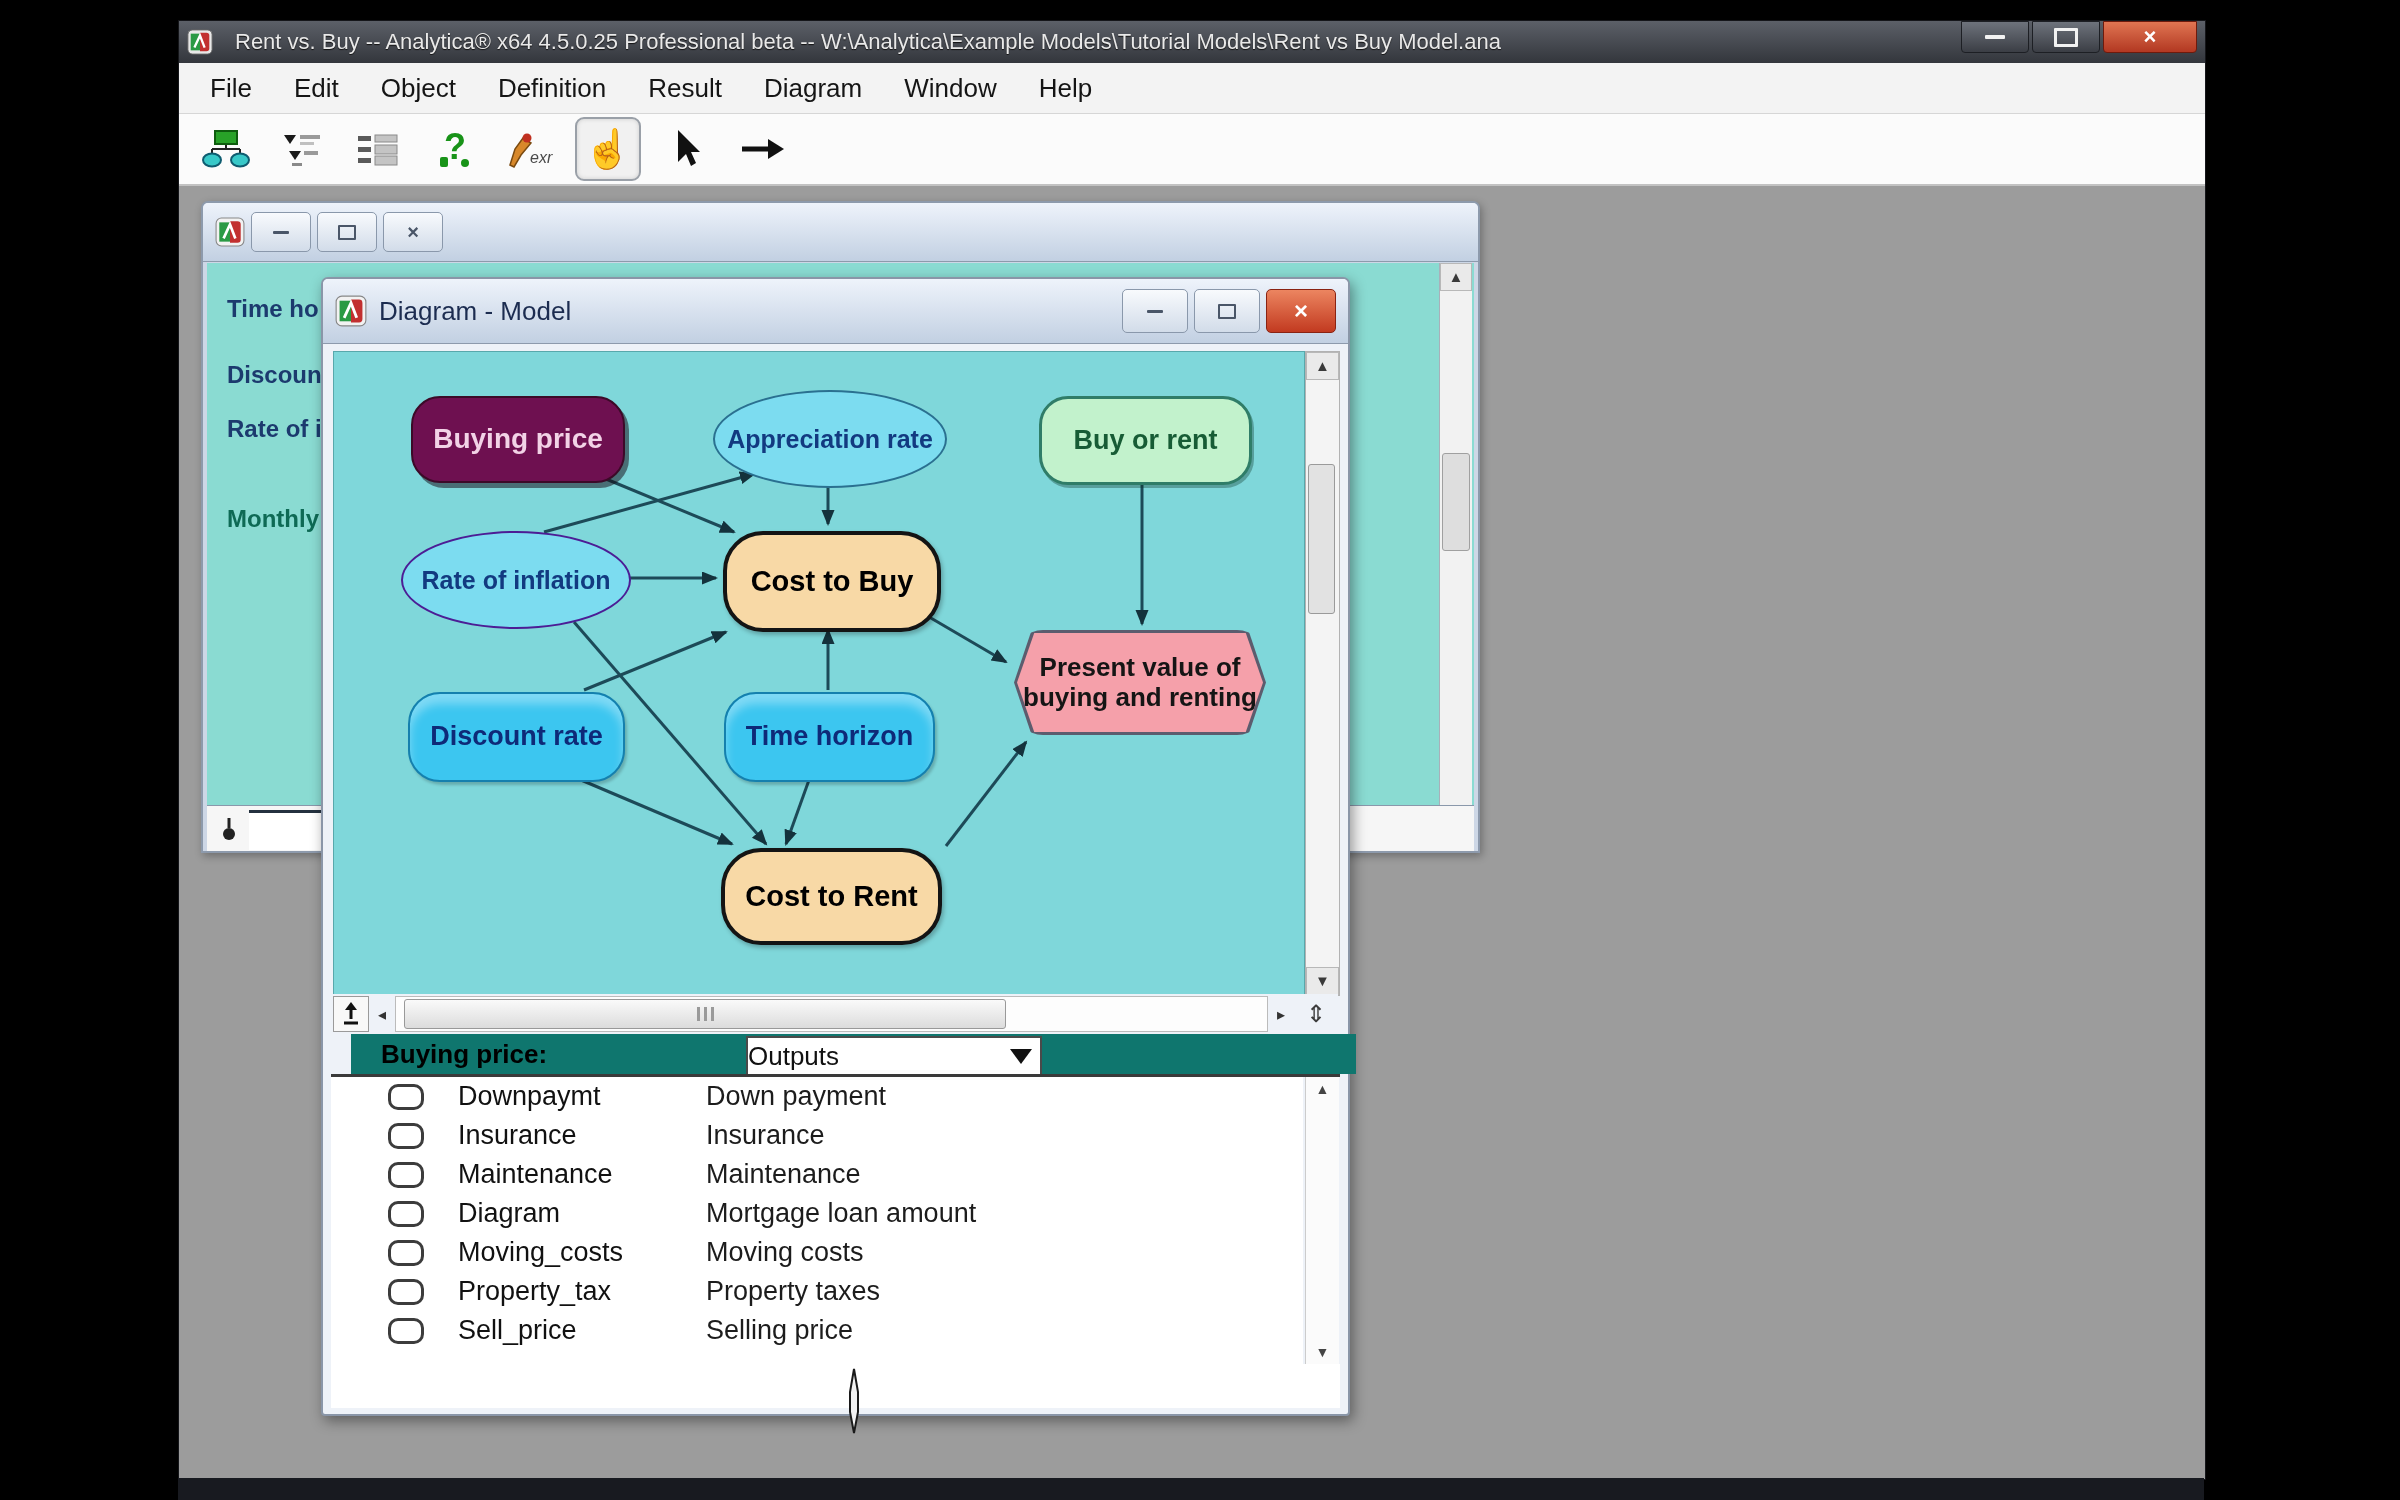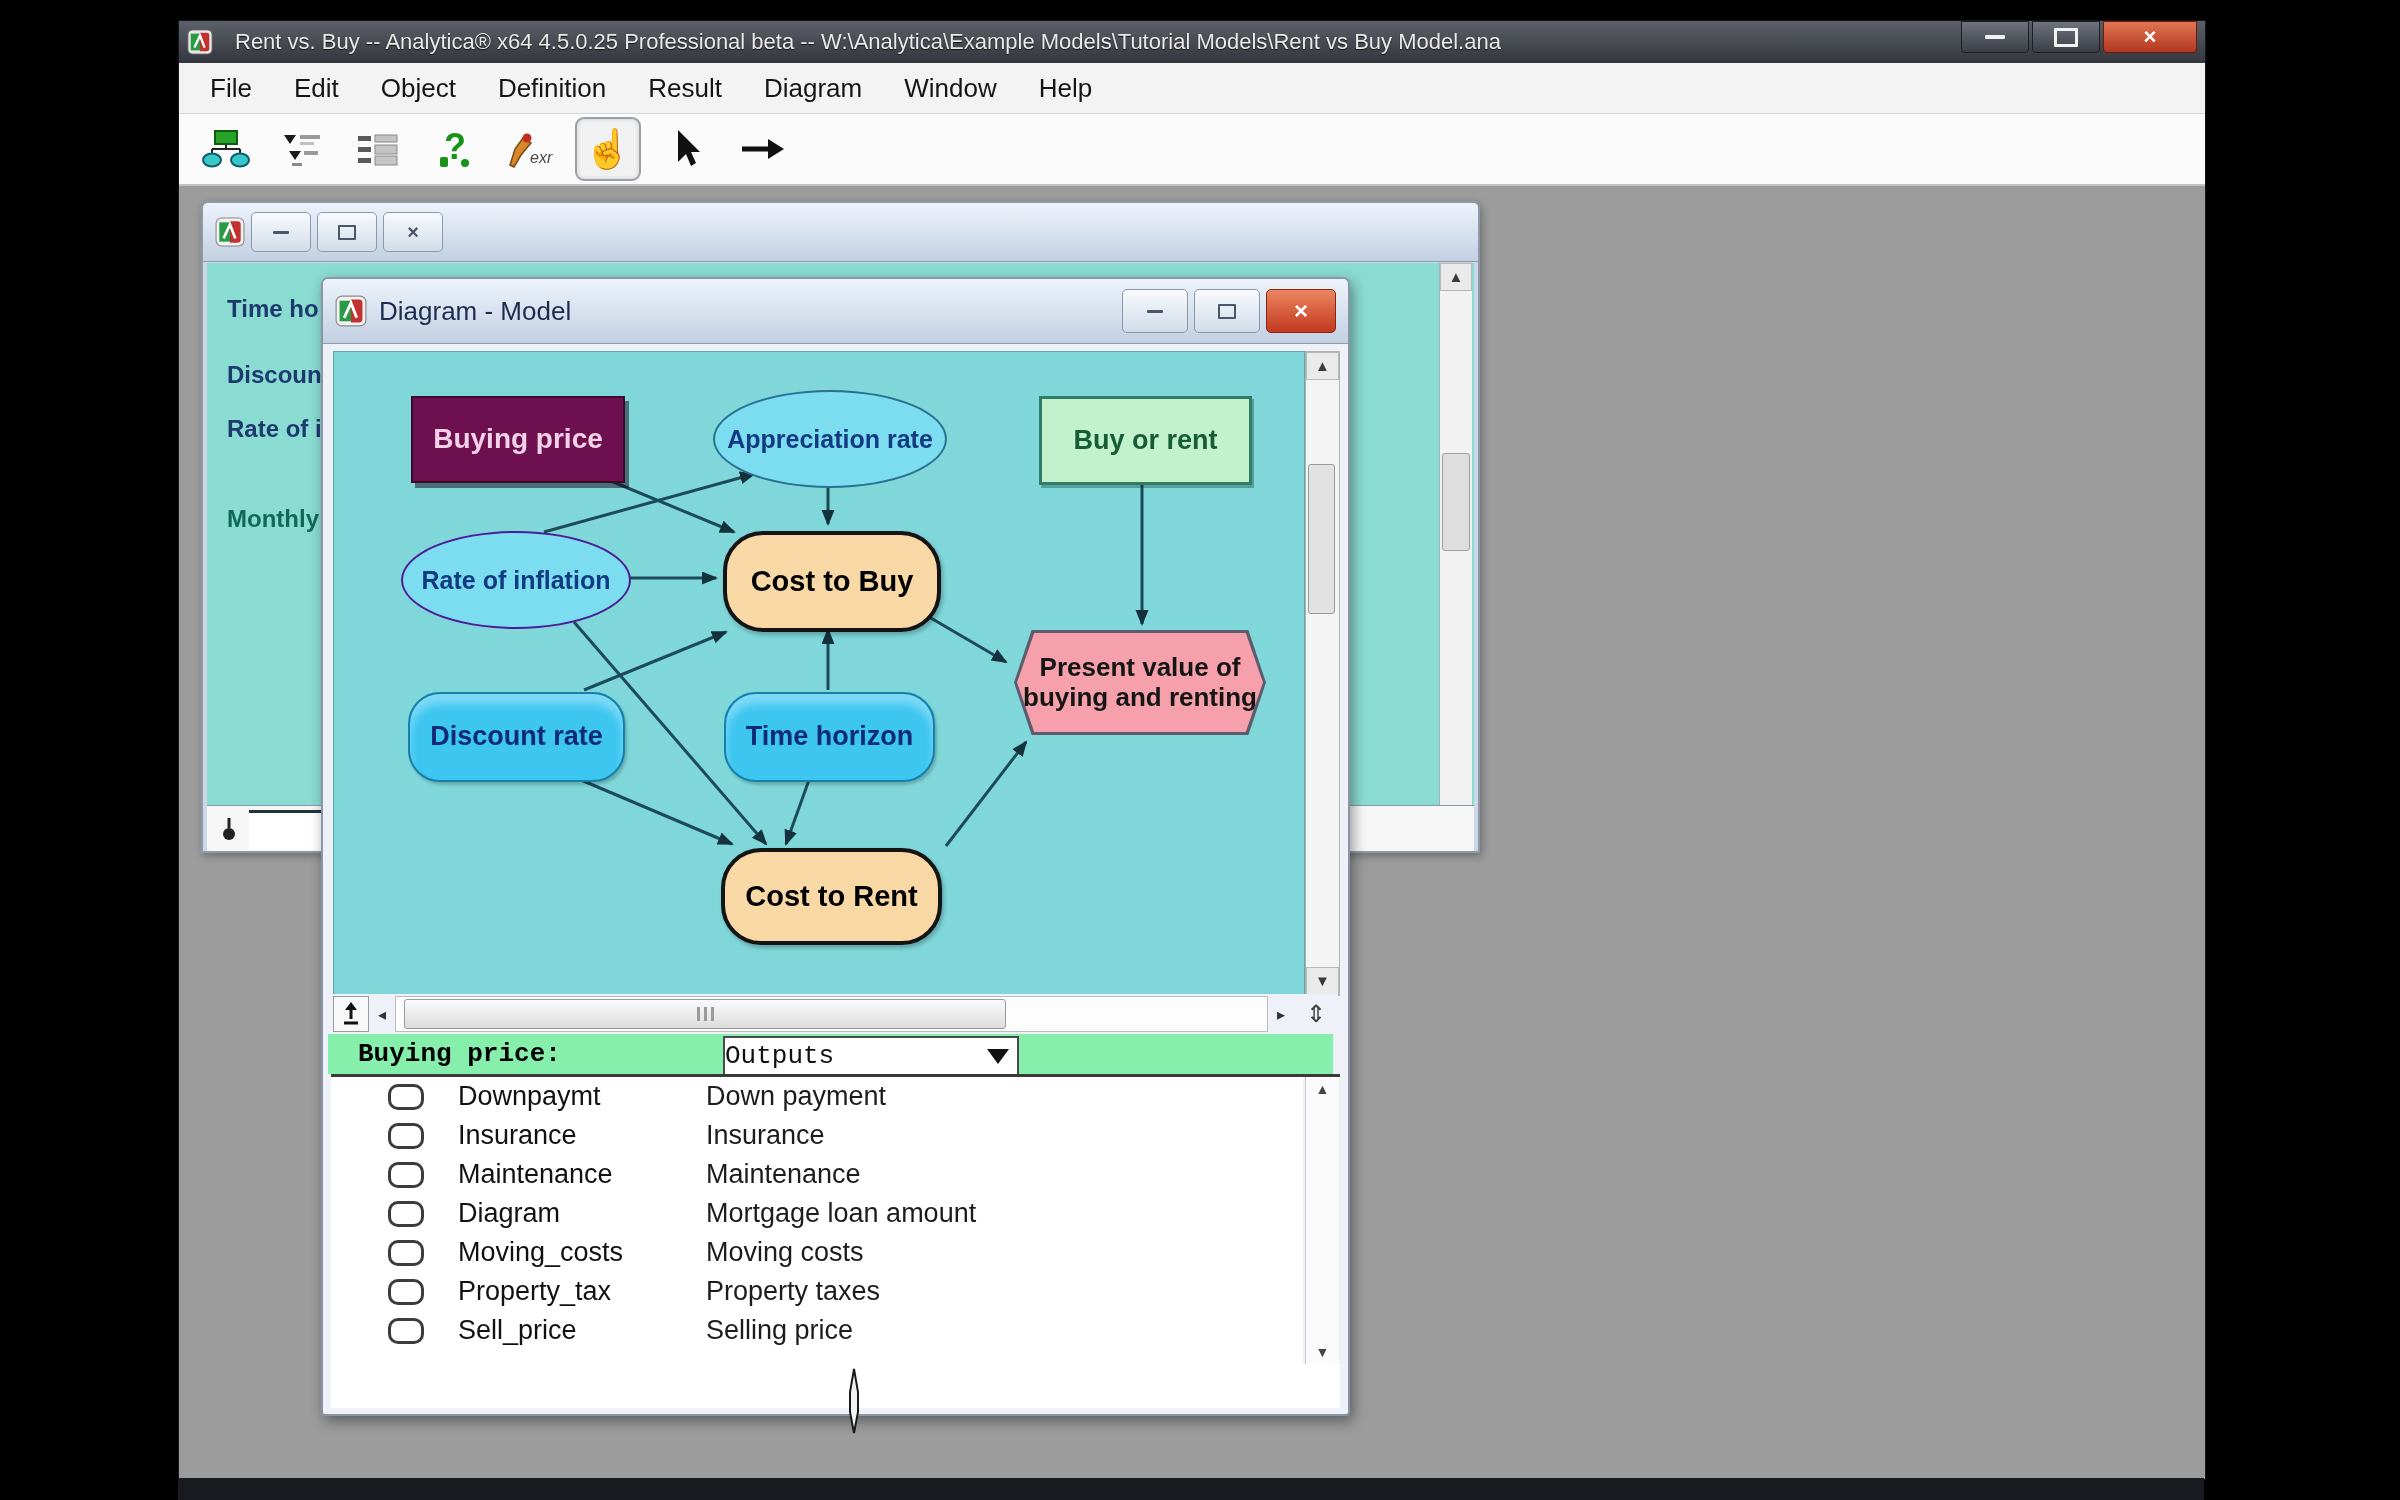--- a/index.html
+++ b/index.html
@@ -68,39 +68,39 @@
   .mw-vthumb{position:absolute;left:2px;top:112px;width:25px;height:148px;background:#e2e2e2;border:1px solid #9a9a9a;border-radius:3px;}
   .mw-vscroll .bottom-arrow{position:absolute;bottom:0;left:0;right:0;}
   .mw-hscroll{position:absolute;left:10px;top:715px;width:1005px;height:40px;display:flex;align-items:center;background:#eef2f8;}
   .hs-btn{width:34px;height:34px;background:#f8f8f8;border:1px solid #9a9a9a;display:flex;align-items:center;justify-content:center;}
   .hs-arrow{width:26px;height:34px;display:flex;align-items:center;justify-content:center;font-size:16px;color:#333;}
   .hs-track{position:relative;flex:1 1 auto;height:34px;background:#fdfdfd;border:1px solid #bbb;}
   .hs-thumb{position:absolute;left:8px;top:2px;width:600px;height:28px;border:1px solid #999;border-radius:3px;
             background:linear-gradient(#fafafa,#dcdcdc);display:flex;align-items:center;justify-content:center;gap:4px;}
   .grip-bar{width:3px;height:14px;background:#9a9a9a;}
   .hs-corner{width:44px;height:36px;display:flex;align-items:center;justify-content:center;font-size:24px;color:#3c3c3c;}
-  .mw-statusrow{position:absolute;left:5px;top:755px;width:1005px;height:40px;background:#86efac;font-family:Liberation Mono, monospace;}
+  .mw-statusrow{position:absolute;left:28px;top:755px;width:1005px;height:40px;background:#0f766e;}
   .status-label{position:absolute;left:30px;top:0;line-height:40px;font-size:26px;font-weight:bold;color:#000;}
   .dropdown{position:absolute;left:395px;top:2px;width:292px;height:36px;background:#fff;border:2px solid #4a4a4a;
             display:flex;align-items:center;}
   .dropdown-value{font-size:26px;color:#111;flex:1 1 auto;}
   .caret{width:0;height:0;border-left:11px solid transparent;border-right:11px solid transparent;
          border-top:15px solid #111;margin-right:8px;}
   .mw-separator{position:absolute;left:8px;top:795px;width:1009px;height:3px;background:#3a3a3a;}
   .mw-list{position:absolute;left:8px;top:798px;width:972px;height:287px;background:#fff;overflow:hidden;}
   .list-row{height:39px;display:flex;align-items:center;padding-left:57px;}
   .row-icon{width:30px;height:20px;border:3px solid #3c3c3c;border-radius:10px;background:#fff;flex:0 0 30px;}
   .row-ident{font-size:27px;color:#111;width:248px;margin-left:34px;white-space:nowrap;}
   .row-desc{font-size:27px;color:#1c1c1c;white-space:nowrap;}
   .list-vscroll{position:absolute;left:982px;top:798px;width:33px;height:287px;background:#fbfbfb;border-left:1px solid #ccc;}
   .tiny-arrow{position:absolute;left:0;right:0;text-align:center;font-size:14px;color:#444;}
   .mw-bottompad{position:absolute;left:8px;top:1085px;width:1009px;height:44px;background:#fff;}
   
   .node{position:absolute;display:flex;align-items:center;justify-content:center;text-align:center;
-        font-weight:bold;line-height:1.15;}
+        font-weight:bold;line-height:1.15;border-radius:29px;}
   .n0{left:77px;top:44px;width:210px;height:83px;background:#6e1050;border:2px solid #3c0a28;
       color:#f2d2e6;font-size:28px;box-shadow:4px 5px 0 rgba(20,5,15,.5);}
   .n1{left:379px;top:38px;width:230px;height:94px;border-radius:50%;background:#7cdcf0;
       border:2px solid #2a7090;color:#123a80;font-size:25px;}
   .n2{left:705px;top:44px;width:207px;height:83px;background:#c2f2cc;border:3px solid #2f7d68;
       color:#175c35;font-size:27px;box-shadow:2px 3px 0 rgba(15,55,40,.35);}
   .n3{left:67px;top:179px;width:226px;height:94px;border-radius:50%;background:#7cdcf0;
       border:2px solid #4c1d95;color:#123a80;font-size:25px;}
   .n4{left:389px;top:179px;width:210px;height:93px;background:#f8d9a6;border:4px solid #141414;
       border-radius:40px;color:#000;font-size:29px;box-shadow:2px 3px 4px rgba(0,0,0,.25);}

